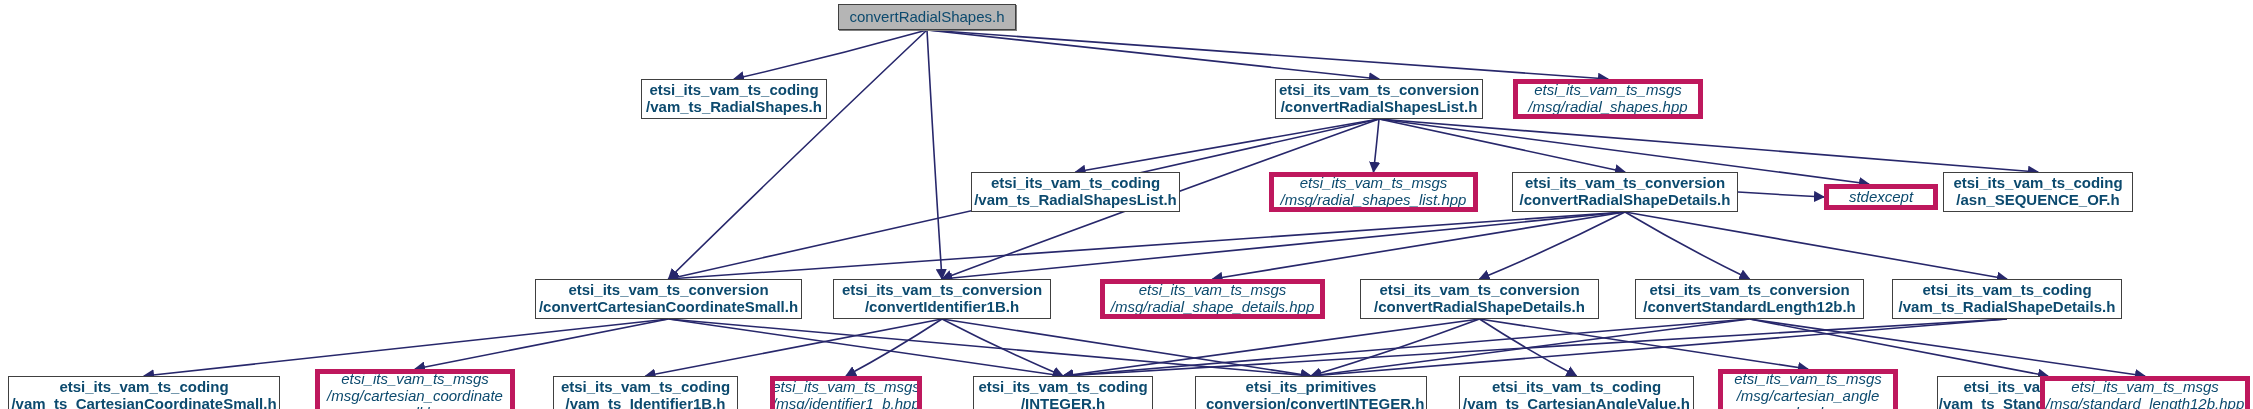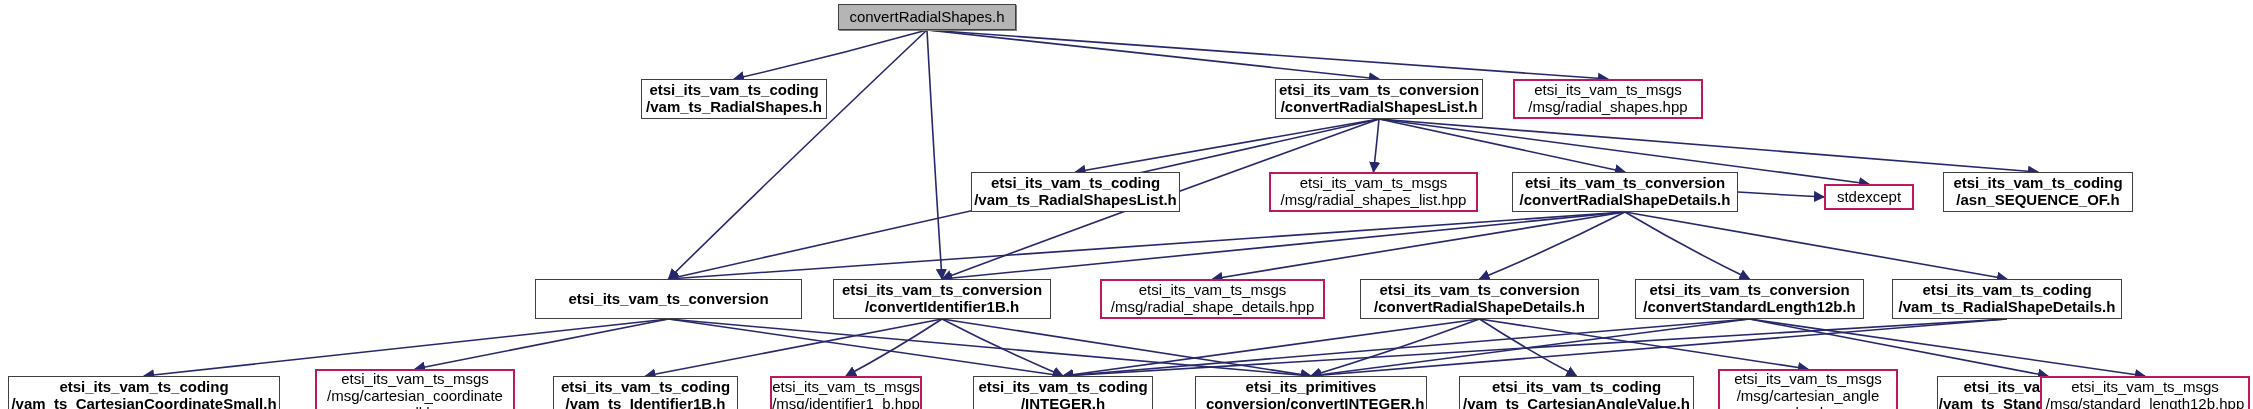--- a/index.html
+++ b/index.html
@@ -16,40 +16,41 @@
   .node{
     position:absolute;
     box-sizing:border-box;
     display:flex;
     flex-direction:column;
     align-items:center;
     justify-content:center;
     text-align:right;
     line-height:1.12;
     font-size:15px;
-    color:#000000;
+    color:#0c4a6e;
     white-space:pre;
     overflow:hidden;
   }
   
   .node.root{
     background:#b5b5b5;
     border:1px solid #404040;
     box-shadow:1px 1px 0 #808080;
   }
   
   .node.local{
     background:#ffffff;
     border:1.6px solid #404040;
     font-weight:bold;
   }
   
   .node.ext{
     background:#ffffff;
-    border:2px solid #be185d;
+    border:5px solid #be185d;
+    font-style:italic;
   }
   .node .ln{display:block;}
 </style>
 </head>
 <body>
 
 <div id="graph">
   <svg id="edges" xmlns="http://www.w3.org/2000/svg">
     <defs>
       <marker id="arrow" viewBox="0 0 10 10" refX="9" refY="5" markerWidth="7" markerHeight="7" orient="auto-start-reverse">
@@ -97,23 +98,23 @@
       </g>
   </svg>
   <div id="node-layer">
       <div class="node root" style="left: 838px; top: 4px; width: 178px; height: 26px;"><span class="ln">convertRadialShapes.h</span></div>
       <div class="node local" style="left: 641px; top: 79px; width: 186px; height: 40px;"><span class="ln">etsi_its_vam_ts_coding</span><span class="ln">/vam_ts_RadialShapes.h</span></div>
       <div class="node local" style="left: 1275px; top: 79px; width: 208px; height: 40px;"><span class="ln">etsi_its_vam_ts_conversion</span><span class="ln">/convertRadialShapesList.h</span></div>
       <div class="node ext" style="left: 1513px; top: 79px; width: 190px; height: 40px;"><span class="ln">etsi_its_vam_ts_msgs</span><span class="ln">/msg/radial_shapes.hpp</span></div>
       <div class="node local" style="left: 971px; top: 172px; width: 209px; height: 40px;"><span class="ln">etsi_its_vam_ts_coding</span><span class="ln">/vam_ts_RadialShapesList.h</span></div>
       <div class="node ext" style="left: 1269px; top: 172px; width: 209px; height: 40px;"><span class="ln">etsi_its_vam_ts_msgs</span><span class="ln">/msg/radial_shapes_list.hpp</span></div>
       <div class="node local" style="left: 1512px; top: 172px; width: 226px; height: 40px;"><span class="ln">etsi_its_vam_ts_conversion</span><span class="ln">/convertRadialShapeDetails.h</span></div>
-      <div class="node ext" style="left: 1824px; top: 184px; width: 90px; height: 26px;"><span class="ln">stdexcept</span></div>
+      <div class="node ext" style="left: 1824px; top: 184px; width: 114px; height: 26px;"><span class="ln">stdexcept</span></div>
       <div class="node local" style="left: 1943px; top: 172px; width: 190px; height: 40px;"><span class="ln">etsi_its_vam_ts_coding</span><span class="ln">/asn_SEQUENCE_OF.h</span></div>
-      <div class="node local" style="left: 535px; top: 279px; width: 267px; height: 40px;"><span class="ln">etsi_its_vam_ts_conversion</span></div>
+      <div class="node local" style="left: 535px; top: 279px; width: 267px; height: 40px;"><span class="ln">etsi_its_vam_ts_conversion</span><span class="ln">/convertCartesianCoordinateSmall.h</span></div>
       <div class="node local" style="left: 833px; top: 279px; width: 218px; height: 40px;"><span class="ln">etsi_its_vam_ts_conversion</span><span class="ln">/convertIdentifier1B.h</span></div>
       <div class="node ext" style="left: 1100px; top: 279px; width: 225px; height: 40px;"><span class="ln">etsi_its_vam_ts_msgs</span><span class="ln">/msg/radial_shape_details.hpp</span></div>
       <div class="node local" style="left: 1360px; top: 279px; width: 239px; height: 40px;"><span class="ln">etsi_its_vam_ts_conversion</span><span class="ln">/convertRadialShapeDetails.h</span></div>
       <div class="node local" style="left: 1635px; top: 279px; width: 229px; height: 40px;"><span class="ln">etsi_its_vam_ts_conversion</span><span class="ln">/convertStandardLength12b.h</span></div>
       <div class="node local" style="left: 1892px; top: 279px; width: 230px; height: 40px;"><span class="ln">etsi_its_vam_ts_coding</span><span class="ln">/vam_ts_RadialShapeDetails.h</span></div>
       <div class="node local" style="left: 8px; top: 376px; width: 272px; height: 40px;"><span class="ln">etsi_its_vam_ts_coding</span><span class="ln">/vam_ts_CartesianCoordinateSmall.h</span></div>
       <div class="node ext" style="left: 315px; top: 369px; width: 200px; height: 55px;"><span class="ln">etsi_its_vam_ts_msgs</span><span class="ln">/msg/cartesian_coordinate</span><span class="ln">_small.hpp</span></div>
       <div class="node local" style="left: 553px; top: 376px; width: 185px; height: 40px;"><span class="ln">etsi_its_vam_ts_coding</span><span class="ln">/vam_ts_Identifier1B.h</span></div>
       <div class="node ext" style="left: 770px; top: 376px; width: 152px; height: 40px;"><span class="ln">etsi_its_vam_ts_msgs</span><span class="ln">/msg/identifier1_b.hpp</span></div>
       <div class="node local" style="left: 973px; top: 376px; width: 180px; height: 40px;"><span class="ln">etsi_its_vam_ts_coding</span><span class="ln">/INTEGER.h</span></div>

